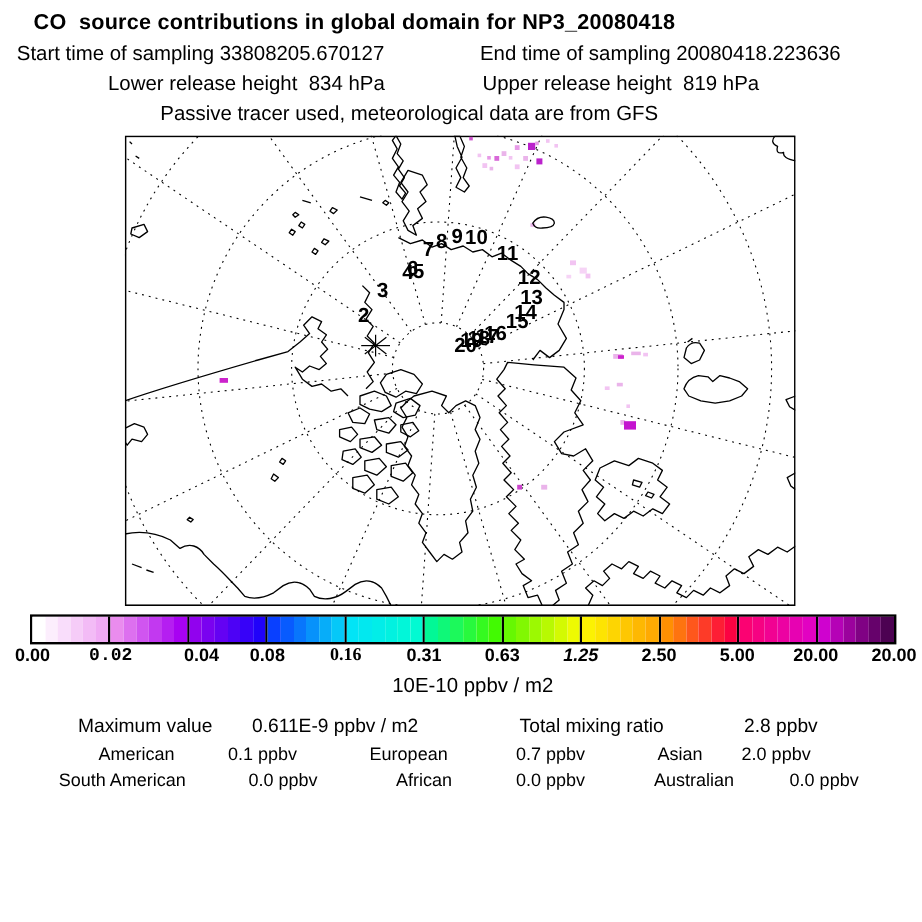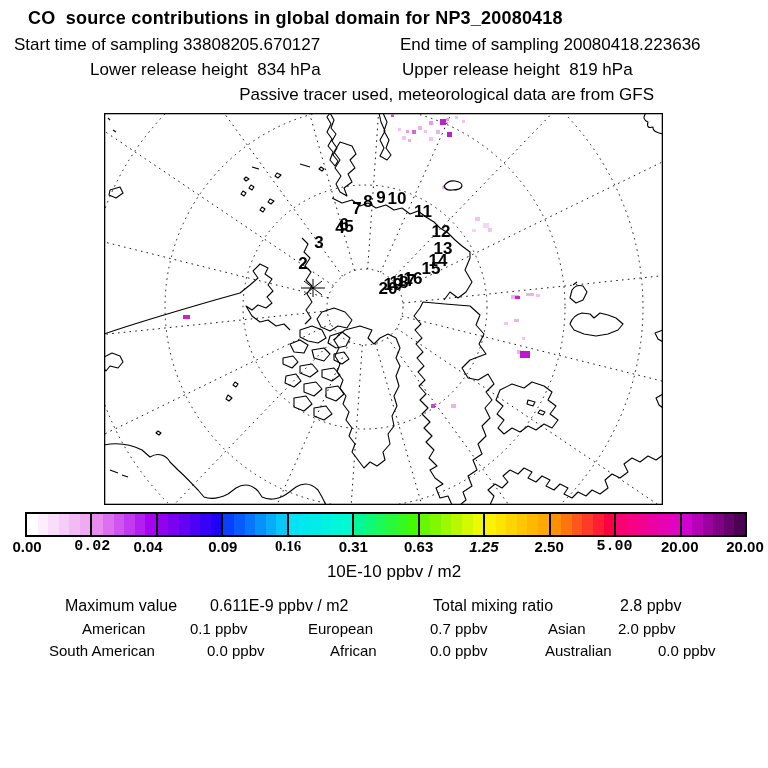--- a/index.html
+++ b/index.html
@@ -4,21 +4,21 @@
 <style>
   html,body{margin:0;padding:0;background:#ffffff;}
   body{width:768px;height:768px;position:relative;overflow:hidden;
        font-family:"Liberation Sans","DejaVu Sans",sans-serif;color:#000;}
   .abs{position:absolute;white-space:pre;}
   .title{top:8px;left:28px;font-size:18px;font-weight:bold;letter-spacing:.2px;}
   .h2a{top:35px;left:14px;font-size:17px;}
   .h2b{top:35px;left:400px;font-size:17px;}
   .h3a{top:60px;left:90px;font-size:17px;}
   .h3b{top:60px;left:402px;font-size:17px;}
-  .h4{top:85px;left:4px;width:650px;text-align:right;font-size:17px;}
+  .h4{top:85px;left:16px;width:650px;text-align:center;font-size:17px;}
   #mapwrap{position:absolute;left:104px;top:113px;width:559px;height:392px;}
   #mapsvg{position:absolute;left:0;top:0;}
   
   #colorbar{position:absolute;left:25px;top:512px;width:718px;height:21px;
             border:2px solid #000;box-sizing:content-box;display:flex;}
   .cbseg{height:100%;flex:1 1 0;display:flex;border-right:2px solid #000;}
   .cbseg:last-child{border-right:none;}
   .cbcell{flex:1 1 0;height:100%;}
   #cbticks{position:absolute;left:0;top:538px;width:768px;height:20px;}
   .cbtick{position:absolute;transform:translateX(-50%);font-size:15px;font-weight:bold;}
@@ -290,28 +290,28 @@
       <div class="cbcell" style="background: rgb(181, 2, 182);"></div>
       <div class="cbcell" style="background: rgb(155, 2, 157);"></div>
       <div class="cbcell" style="background: rgb(128, 2, 132);"></div>
       <div class="cbcell" style="background: rgb(102, 2, 107);"></div>
       <div class="cbcell" style="background: rgb(76, 2, 82);"></div>
     </div>
   </div>
 <div id="cbticks">
     <span class="cbtick" style="left: 27px;">0.00</span>
     <span class="cbtick" style="left: 92.2727px; font-family: Liberation Mono, monospace;">0.02</span>
-    <span class="cbtick" style="left: 148px;">0.04</span>
-    <span class="cbtick" style="left: 222.818px;">0.09</span>
+    <span class="cbtick" style="left: 168px;">0.04</span>
+    <span class="cbtick" style="left: 222.818px;">0.08</span>
     <span class="cbtick" style="left: 288.091px; font-family: Liberation Serif, serif;">0.16</span>
     <span class="cbtick" style="left: 353.364px;">0.31</span>
     <span class="cbtick" style="left: 418.636px;">0.63</span>
     <span class="cbtick" style="left: 483.909px; font-style: italic;">1.25</span>
     <span class="cbtick" style="left: 549.182px;">2.50</span>
-    <span class="cbtick" style="left: 614.455px; font-family: Liberation Mono, monospace;">5.00</span>
+    <span class="cbtick" style="left: 614.455px;">5.00</span>
     <span class="cbtick" style="left: 679.727px;">20.00</span>
     <span class="cbtick" style="left: 745px;">20.00</span>
   </div>
 <div class="abs units">10E-10 ppbv / m2</div>
 
 <div class="abs s1" style="left:65px">Maximum value</div>
 <div class="abs s1" style="left:210px">0.611E-9 ppbv / m2</div>
 <div class="abs s1" style="left:433px">Total mixing ratio</div>
 <div class="abs s1" style="left:620px">2.8 ppbv</div>
 

